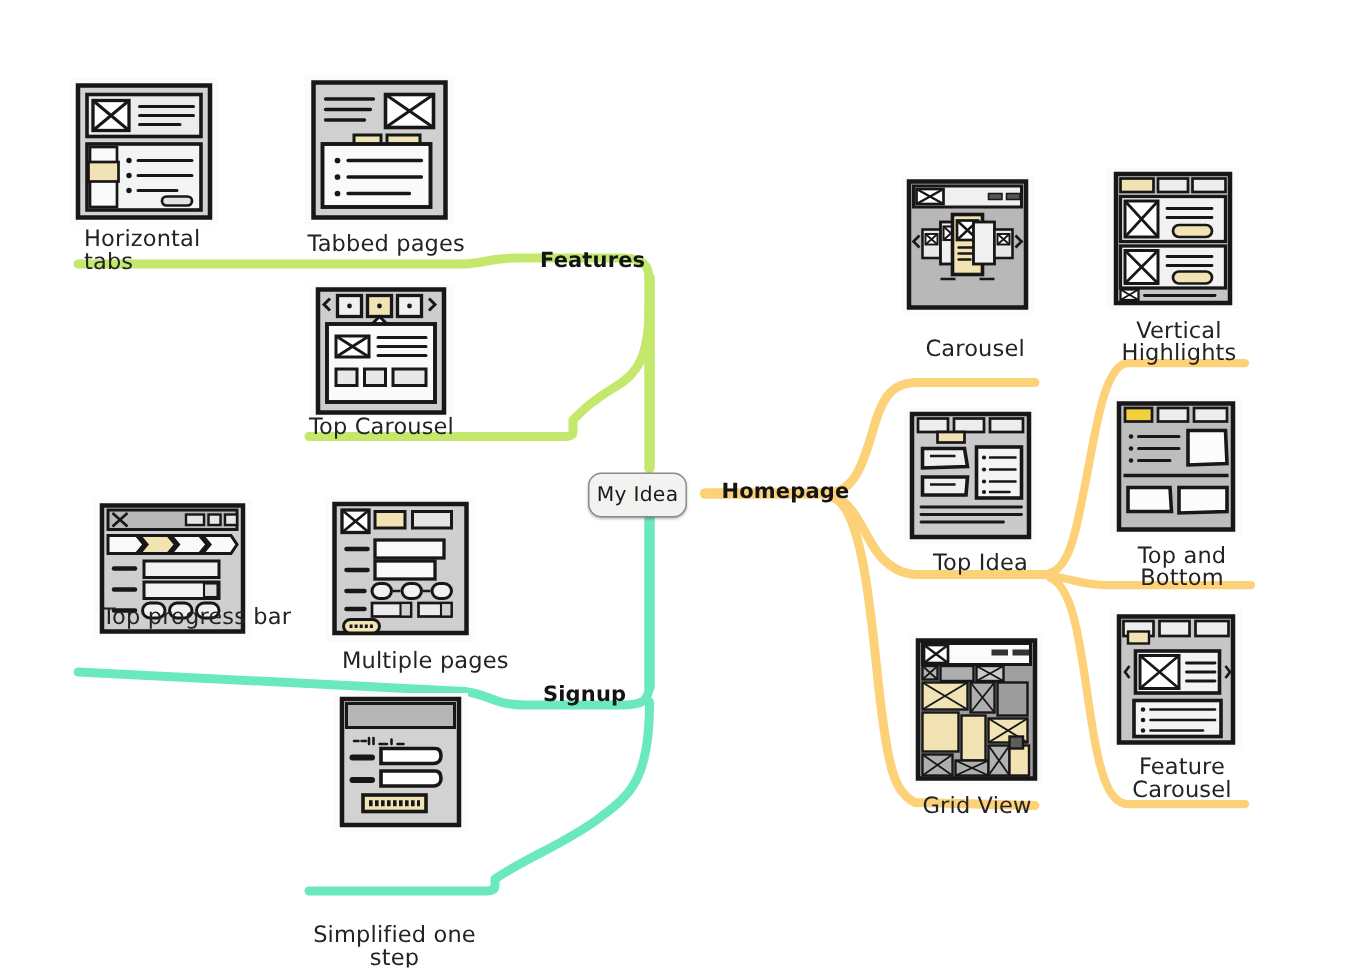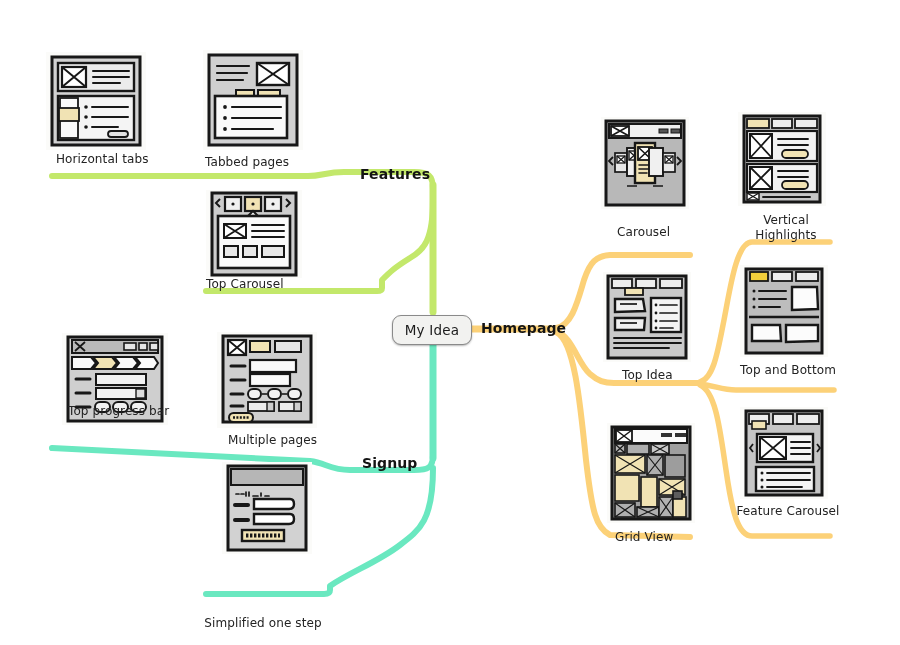--- a/index.html
+++ b/index.html
@@ -19,21 +19,21 @@
     display:flex;align-items:center;justify-content:center;
     font-size:13.5px;color:#1b1b1b;letter-spacing:.2px;
   }
 
   
   .branch-label{
     position:absolute;font-size:14px;font-weight:bold;color:#141414;
     white-space:nowrap;letter-spacing:.1px;
   }
   .node-label{
-    position:absolute;font-size:12px;color:#232323;
+    position:absolute;font-size:15px;color:#232323;
     line-height:14.5px;letter-spacing:.1px;
   }
   .node-label.ctr{text-align:center;}
 
   
   .thumb{position:absolute;background:#fbfbf9;}
   .thumb svg{display:block;width:100%;height:100%;}
 </style>
 </head>
 <body>
@@ -85,21 +85,21 @@
 
         <path d="M700,384 C716,386 722,390 736,390 L834,390"></path>
 
         <path d="M700,385 C716,392 720,430 726,470
                  C732,512 738,536 752,536 L830,536"></path>
       </g>
 
     </g>
   </svg>
 
-  <div class="center-node" style="left:392px;top:315px;width:80px;height:30px;">
+  <div class="center-node" style="left:392px;top:315px;width:66px;height:30px;">
     <span>My Idea</span>
   </div>
 
   <div class="branch-label" style="left:360px;top:166px;">Features</div>
   <div class="branch-label" style="left:362px;top:455px;">Signup</div>
   <div class="branch-label" style="left:481px;top:320px;">Homepage</div>
 
   <div class="thumb" style="left:46px;top:52px;width:100px;height:98px;">
     <svg viewBox="0 0 100 98">
       <rect x="6" y="5" width="88" height="88" fill="#d2d2d2" stroke="#171717" stroke-width="3"></rect>

